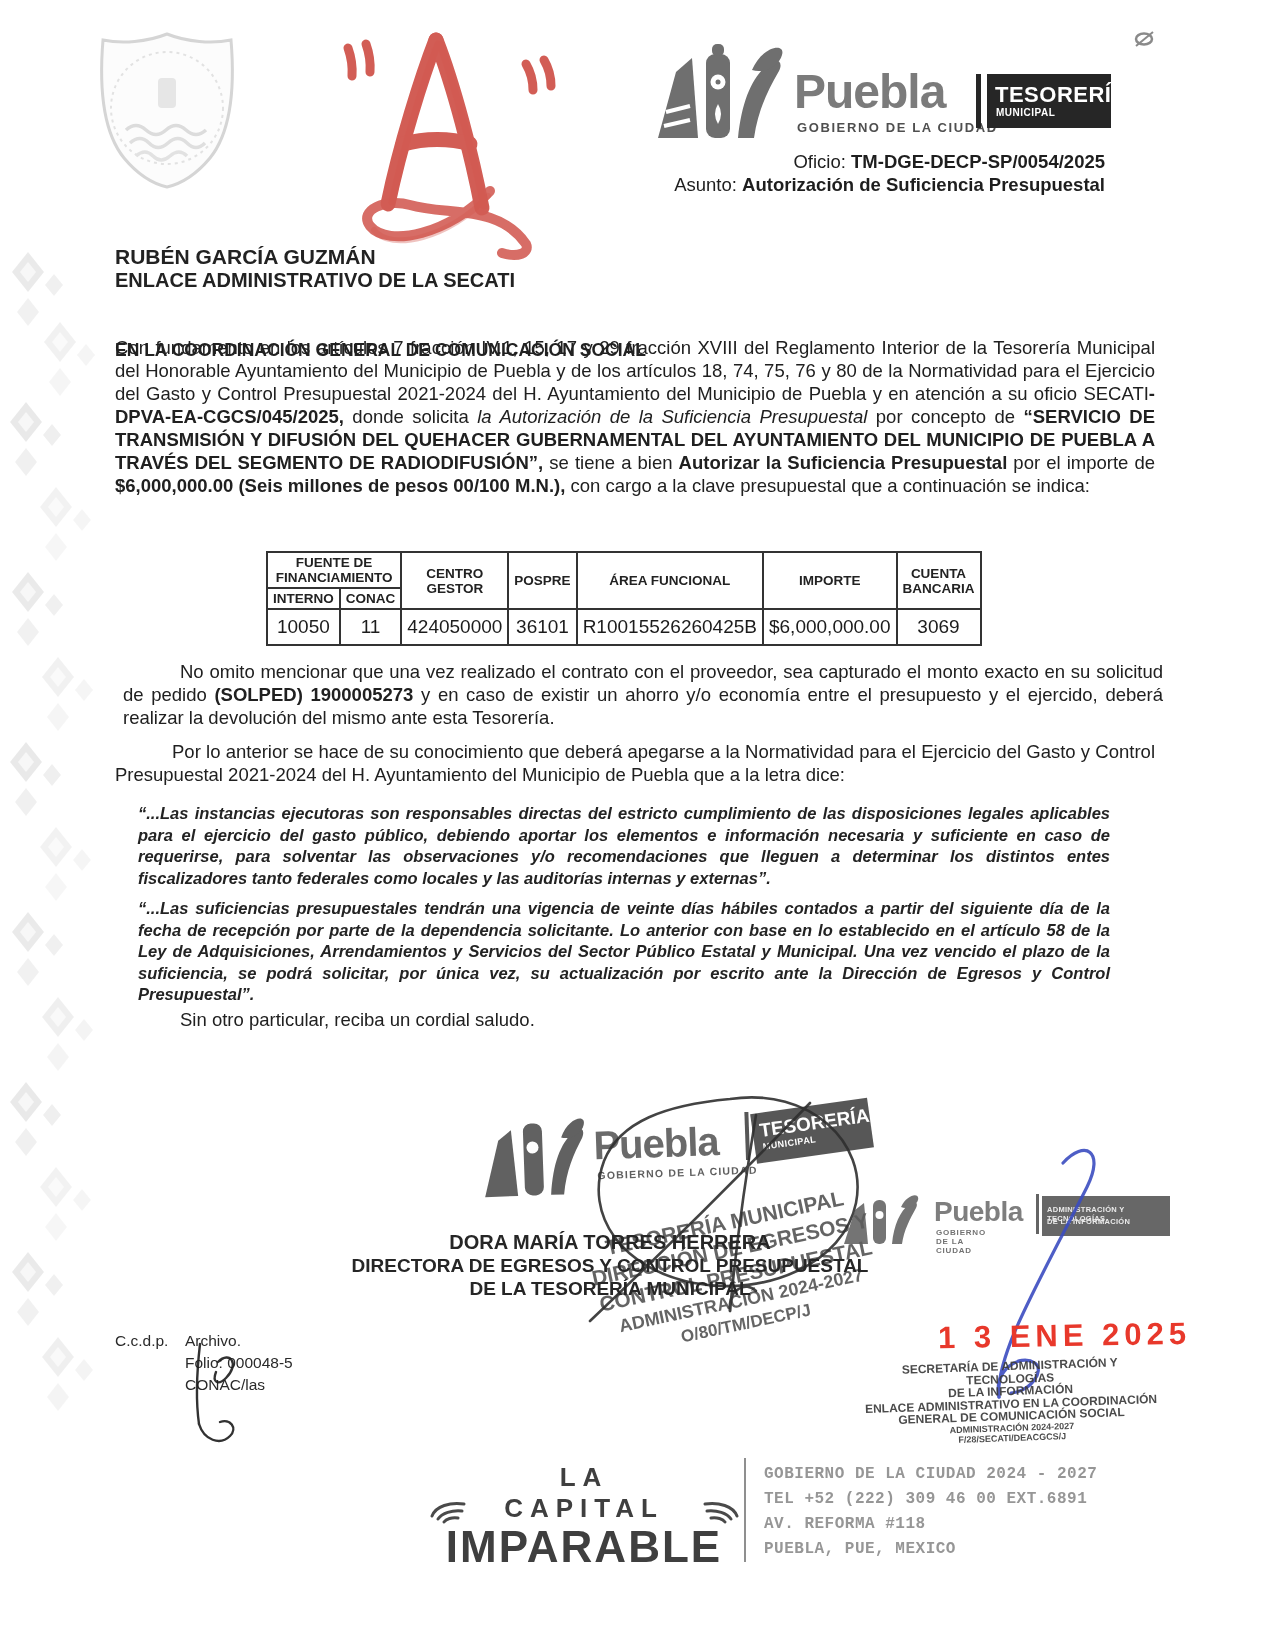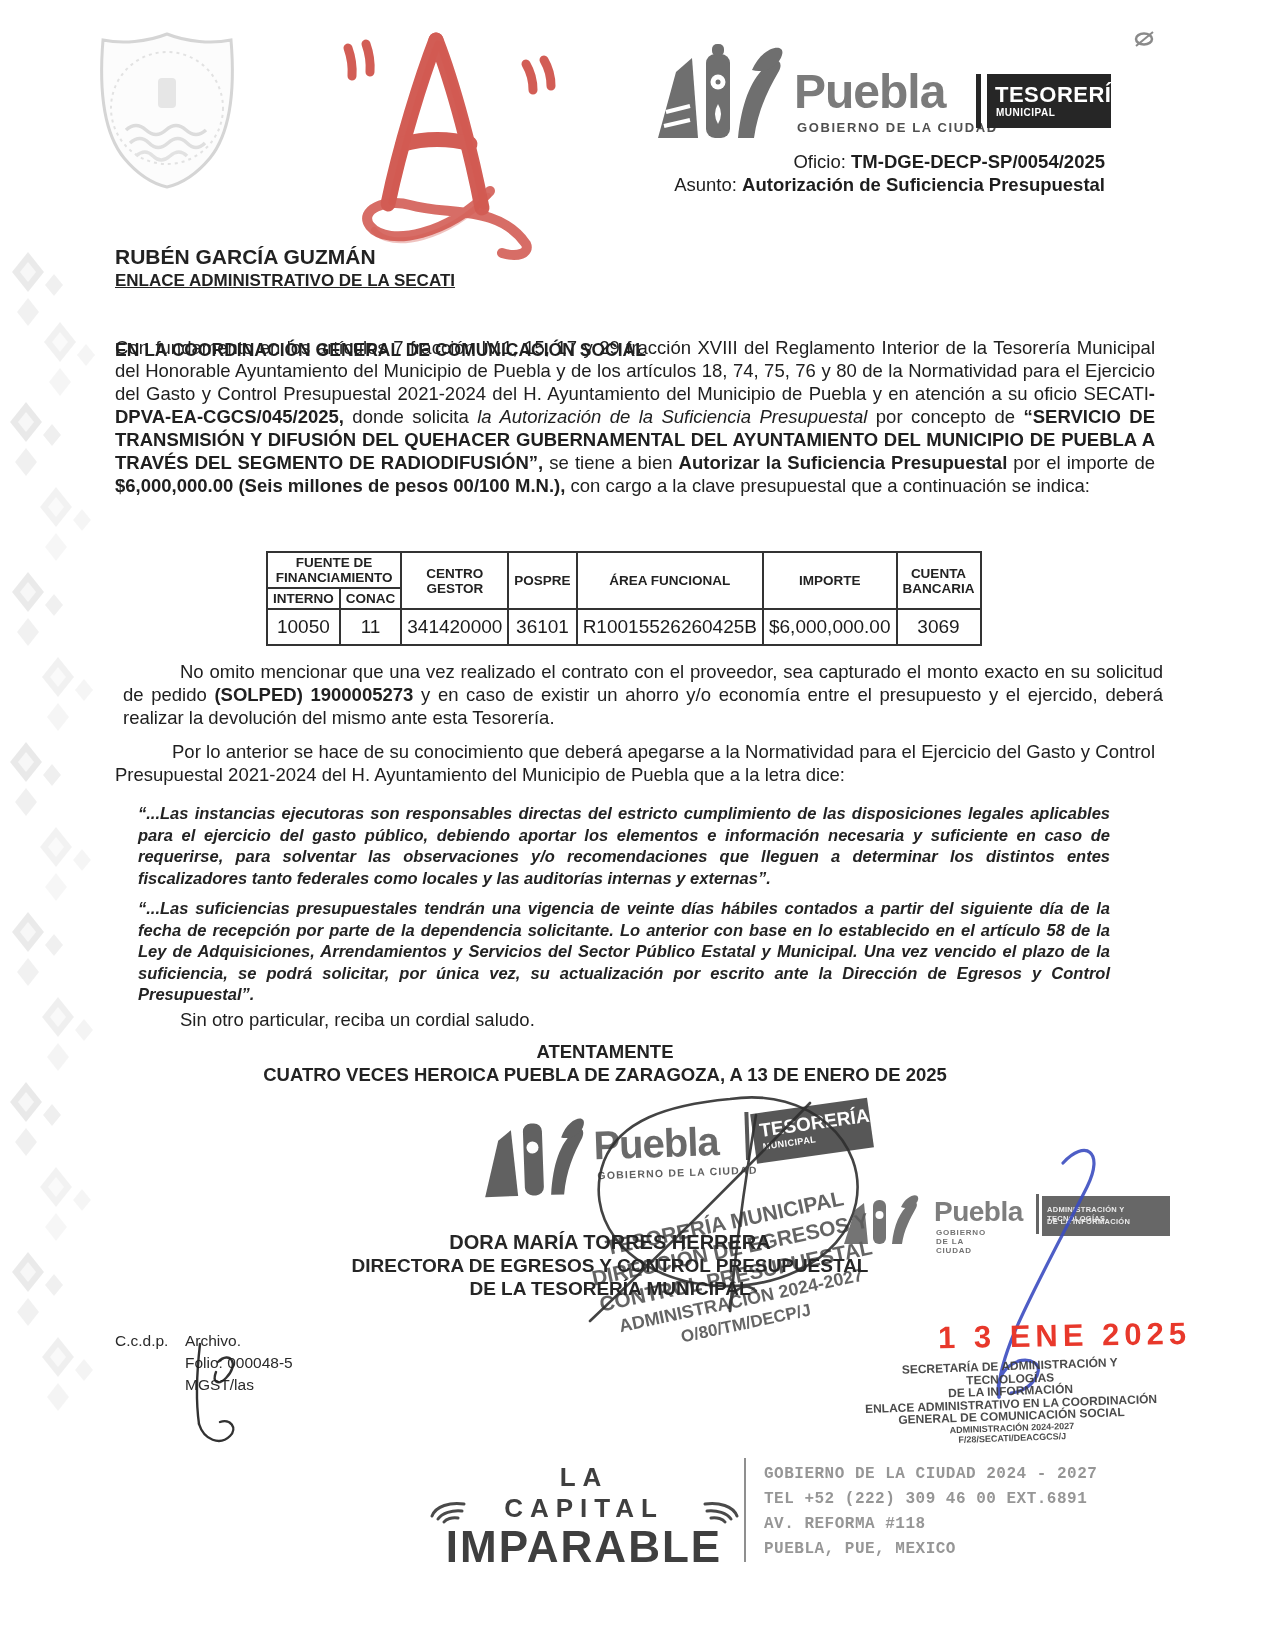--- a/index.html
+++ b/index.html
@@ -119,21 +119,21 @@
     </div>
   </div>
 
   <div class="abs" style="right:163px;top:150px;text-align:right;font-size:18.5px;line-height:23px;">
     <div><span>Oficio: </span><span class="b">TM-DGE-DECP-SP/0054/2025</span></div>
     <div><span>Asunto: </span><span class="b">Autorización de Suficiencia Presupuestal</span></div>
   </div>
 
   <div class="abs" style="left:115px;top:244px;">
     <div class="addr" style="font-size:21px;line-height:26px;">RUBÉN GARCÍA GUZMÁN</div>
-    <div class="addr" style="font-size:17px;line-height:21.5px;text-decoration:underline;">ENLACE ADMINISTRATIVO DE LA SECATI</div>
+    <div class="addr" style="font-size:20px;line-height:21.5px;">ENLACE ADMINISTRATIVO DE LA SECATI</div>
     <div class="addr" style="font-size:17.5px;line-height:21.5px;margin-top:48px;">EN LA COORDINACIÓN GENERAL DE COMUNICACIÓN SOCIAL</div>
   </div>
 
   <p class="abs body-text" style="left:115px;top:336px;width:1040px;margin:0;">
     <span>Con fundamento en los artículos 7 fracción IV.1, 15, 17 y 29 fracción XVIII del Reglamento Interior de la Tesorería Municipal del Honorable Ayuntamiento del Municipio de Puebla y de los artículos 18, 74, 75, 76 y 80 de la Normatividad para el Ejercicio del Gasto y Control Presupuestal 2021-2024 del H. Ayuntamiento del Municipio de Puebla y en atención a su oficio SECATI</span><span class="b">-DPVA-EA-CGCS/045/2025,</span><span> donde solicita </span><span class="i">la Autorización de la Suficiencia Presupuestal</span><span> por concepto de </span><span class="b">“SERVICIO DE TRANSMISIÓN Y DIFUSIÓN DEL QUEHACER GUBERNAMENTAL DEL AYUNTAMIENTO DEL MUNICIPIO DE PUEBLA A TRAVÉS DEL SEGMENTO DE RADIODIFUSIÓN”,</span><span> se tiene a bien </span><span class="b">Autorizar la Suficiencia Presupuestal</span><span> por el importe de </span><span class="b">$6,000,000.00 (Seis millones de pesos 00/100 M.N.),</span><span> con cargo a la clave presupuestal que a continuación se indica:</span>
   </p>
 
   <table class="clave abs" style="left:266px;top:551px;width:668px;">
     <colgroup>
         <col style="width:66px">
@@ -153,44 +153,40 @@
       <th rowspan="2">IMPORTE</th>
       <th rowspan="2">CUENTA BANCARIA</th>
     </tr>
     <tr>
       <th>INTERNO</th>
       <th>CONAC</th>
     </tr>
     <tr>
       <td>10050</td>
       <td>11</td>
-      <td>341420000</td>
+      <td>424050000</td>
       <td>36101</td>
       <td>R10015526260425B</td>
       <td>$6,000,000.00</td>
       <td>3069</td>
     </tr>
   </tbody>
     </table>
 
   <p class="abs body-text indent" style="left:115px;top:652px;width:1040px;margin:8px;">
     <span>No omito mencionar que una vez realizado el contrato con el proveedor, sea capturado el monto exacto en su solicitud de pedido </span><span class="b">(SOLPED) 1900005273</span><span> y en caso de existir un ahorro y/o economía entre el presupuesto y el ejercido, deberá realizar la devolución del mismo ante esta Tesorería.</span>
   </p>
 
   <p class="abs body-text indent" style="left:115px;top:740px;width:1040px;margin:0;">Por lo anterior se hace de su conocimiento que deberá apegarse a la Normatividad para el Ejercicio del Gasto y Control Presupuestal 2021-2024 del H. Ayuntamiento del Municipio de Puebla que a la letra dice:</p>
 
   <p class="abs quote" style="left:138px;top:803px;width:972px;margin:0;">“...Las instancias ejecutoras son responsables directas del estricto cumplimiento de las disposiciones legales aplicables para el ejercicio del gasto público, debiendo aportar los elementos e información necesaria y suficiente en caso de requerirse, para solventar las observaciones y/o recomendaciones que lleguen a determinar los distintos entes fiscalizadores tanto federales como locales y las auditorías internas y externas”.</p>
   <p class="abs quote" style="left:138px;top:898px;width:972px;margin:0;">“...Las suficiencias presupuestales tendrán una vigencia de veinte días hábiles contados a partir del siguiente día de la fecha de recepción por parte de la dependencia solicitante. Lo anterior con base en lo establecido en el artículo 58 de la Ley de Adquisiciones, Arrendamientos y Servicios del Sector Público Estatal y Municipal. Una vez vencido el plazo de la suficiencia, se podrá solicitar, por única vez, su actualización por escrito ante la Dirección de Egresos y Control Presupuestal”.</p>
 
   <p class="abs body-text" style="left:180px;top:1008px;width:900px;margin:0;text-align:left;">Sin otro particular, reciba un cordial saludo.</p>
 
-  <div class="abs" style="left:115px;top:1040px;width:980px;text-align:center;">
-    <div class="b" style="font-size:18.5px;line-height:23px;color:#232323;">ATENTAMENTE</div>
-    <div class="b" style="font-size:18.5px;line-height:24px;color:#232323;">CUATRO VECES HEROICA PUEBLA DE ZARAGOZA, A 13 DE ENERO DE 2025</div>
-  </div>
 
   <div class="abs stamp-gray" style="left:480px;top:1100px;width:420px;height:120px;opacity:.82;transform:rotate(-2deg);">
     <svg class="abs" style="left:0;top:4px;" width="108" height="92">
       <g fill="#3f3f3f">
         <path d="M4,86 L19,30 L32,20 L37,86 Z"></path>
         <rect x="44" y="14" width="19" height="72" rx="8"></rect>
         <circle cx="53" cy="38" r="6" fill="#ffffff"></circle>
         <path d="M70,86 C73,54 81,36 94,24 C101,18 107,21 103,30 C94,46 86,62 83,86 Z"></path>
         <path d="M82,29 C90,9 108,6 105,17 C103,26 91,32 82,29 Z"></path>
       </g>
@@ -262,21 +258,21 @@
     <div class="recv-line" style="font-size:12px;line-height:12.5px;">GENERAL DE COMUNICACIÓN SOCIAL</div>
     <div class="recv-line" style="font-size:9px;line-height:10px;">ADMINISTRACIÓN 2024-2027</div>
     <div class="recv-line" style="font-size:9px;line-height:10px;">F/28/SECATI/DEACGCS/J</div>
   </div>
 
   <div class="abs" style="left:115px;top:1330px;font-size:15.5px;line-height:22px;color:#2a2a2a;">
     <div class="abs" style="left:0;top:0;">C.c.d.p.</div>
     <div class="abs" style="left:70px;top:0;width:200px;">
       <div>Archivo.</div>
       <div>Folio: 000048-5</div>
-      <div>MGST/las</div>
+      <div>CONAC/las</div>
     </div>
   </div>
 
   <svg class="abs" style="left:168px;top:1340px;" width="100" height="115">
     <g fill="none" stroke="#1c1c1c" stroke-width="2.4" stroke-linecap="round" opacity=".9">
       <path d="M32,4 C29,30 27,56 31,84"></path>
       <path d="M50,22 C62,10 72,24 58,38 C50,46 44,42 48,32"></path>
       <path d="M31,84 C36,100 52,106 62,96 C70,88 62,78 52,82"></path>
     </g>
   </svg>

